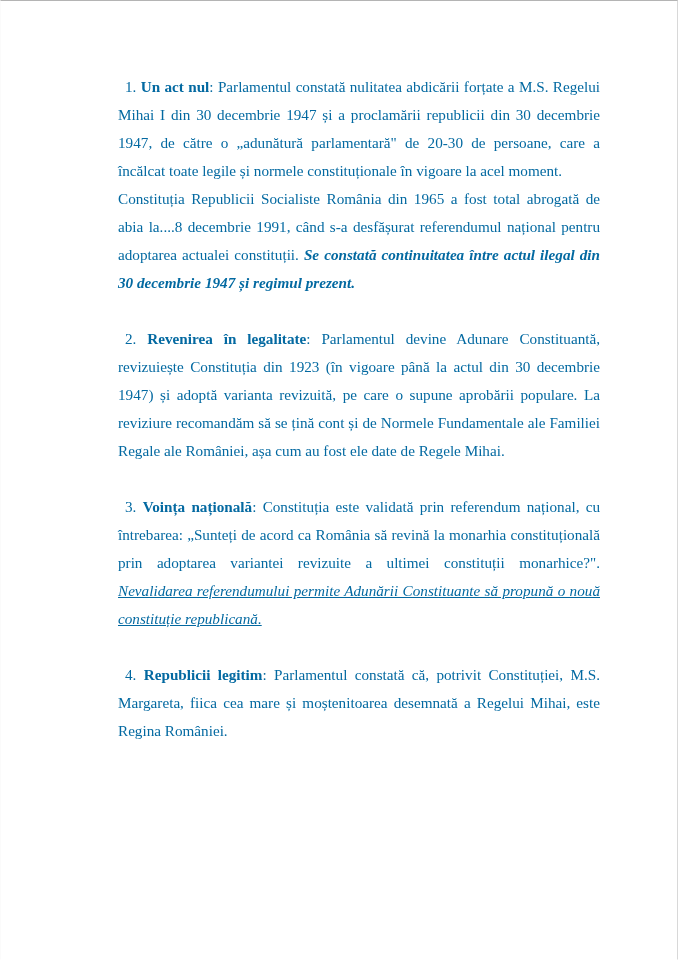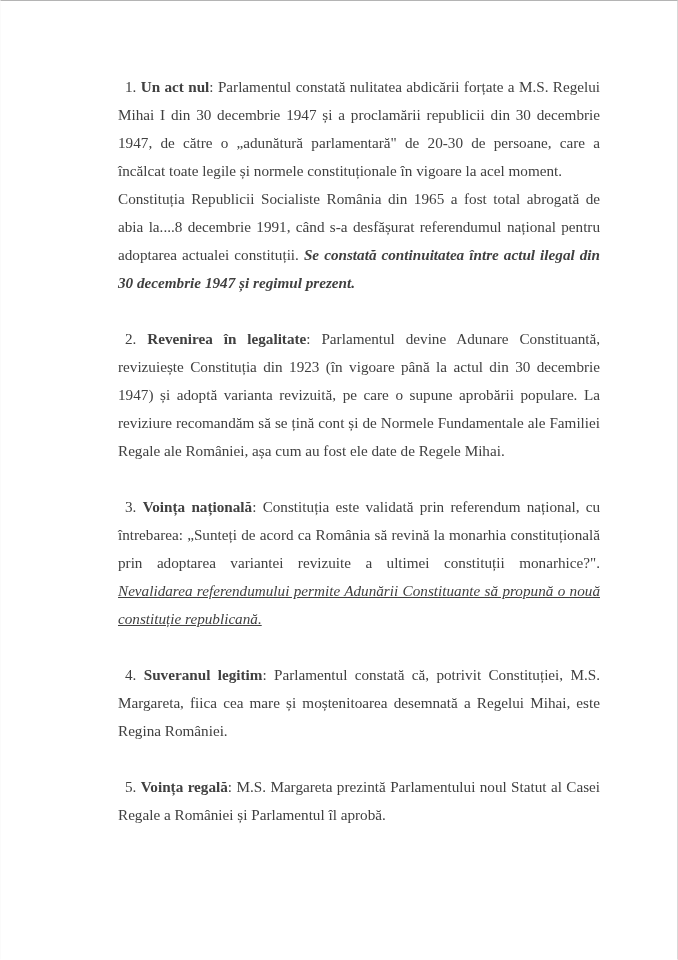--- a/index.html
+++ b/index.html
@@ -27,21 +27,21 @@
   .content {
     position: absolute;
     left: 117px;
     top: 72px;
     width: 482px;
   }
   .para {
     margin: 0 0 28px 0;
     font-size: 15.2px;
     line-height: 28px;
-    color: #404040;
+    color: #0369a1;
     text-align: justify;
     text-justify: inter-word;
     text-indent: 7px;
     -webkit-hyphens: none;
     hyphens: none;
   }
   .para:last-child {
     margin-bottom: 0;
   }
   
@@ -82,21 +82,18 @@
 
     <p class="para">
       <span class="num">2.</span><span>&nbsp;</span><span class="lead">Revenirea în legalitate</span><span>: Parlamentul devine Adunare Constituantă, revizuiește Constituția din 1923 (în vigoare până la actul din 30 decembrie 1947) și adoptă varianta revizuită, pe care o supune aprobării populare. La reviziure recomandăm să se țină cont și de Normele Fundamentale ale Familiei Regale ale României, așa cum au fost ele date de Regele Mihai.</span>
     </p>
 
     <p class="para">
       <span class="num">3.</span><span>&nbsp;</span><span class="lead">Voința națională</span><span>: Constituția este validată prin referendum național, cu întrebarea: „Sunteți de acord ca România să revină la monarhia constituțională prin adoptarea variantei revizuite a ultimei constituții monarhice?". </span><span class="it">Nevalidarea referendumului permite Adunării Constituante să propună o nouă constituție republicană.</span>
     </p>
 
     <p class="para">
-      <span class="num">4.</span><span>&nbsp;</span><span class="lead">Suveranul legitim</span><span>: Parlamentul constată că, potrivit Constituției, M.S. Margareta, fiica cea mare și moștenitoarea desemnată a Regelui Mihai, este Regina României.</span>
+      <span class="num">4.</span><span>&nbsp;</span><span class="lead">Republicii legitim</span><span>: Parlamentul constată că, potrivit Constituției, M.S. Margareta, fiica cea mare și moștenitoarea desemnată a Regelui Mihai, este Regina României.</span>
     </p>
 
-    <p class="para">
-      <span class="num">5.</span><span>&nbsp;</span><span class="lead">Voința regală</span><span>: M.S. Margareta prezintă Parlamentului noul Statut al Casei Regale a României și Parlamentul îl aprobă.</span>
-    </p>
 
   </div>
 </div>
 
 </body></html>

